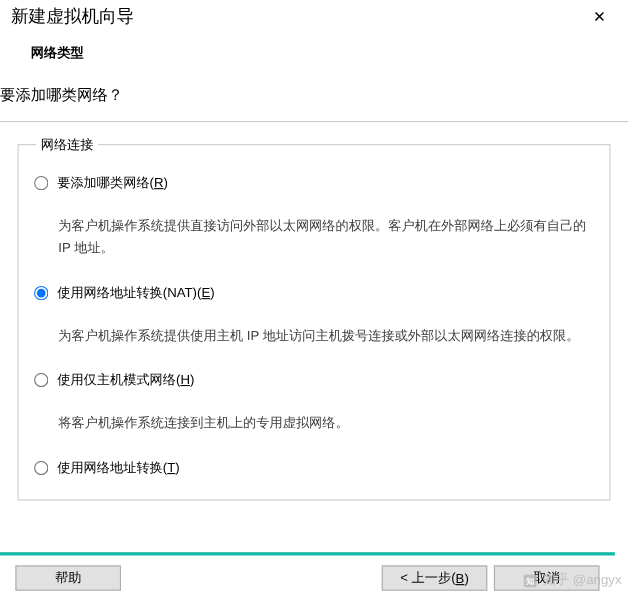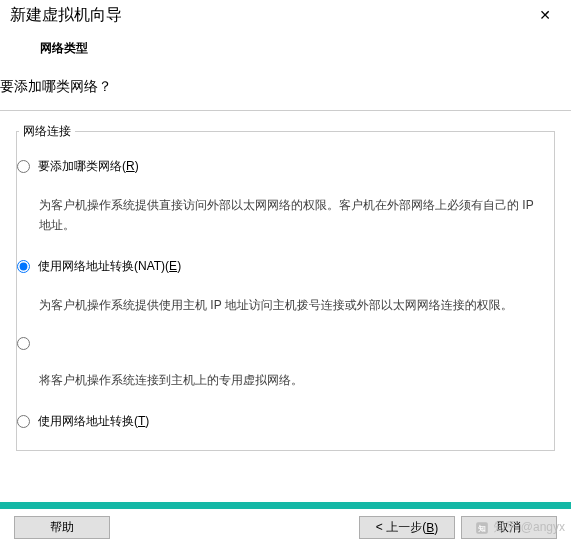--- a/index.html
+++ b/index.html
@@ -37,35 +37,35 @@
       font-family: Arial, sans-serif;
       cursor: default;
     }
     .header {
       padding: 10px 0 14px 0;
       border-bottom: 1px solid #ccc;
     }
     .header .heading {
       font-weight: bold;
       font-size: 12px;
-      padding-left: 40px;
+      padding-left: 28px;
     }
     .header .subheading {
       font-size: 14px;
       margin-top: 21px;
     }
     .body {
       padding: 12px 16px 0 16px;
       height: 400px;
       position: relative;
     }
     fieldset.group {
       border: 1px solid #ccc;
       margin: 0;
-      padding: 18px 14px 14px 0;
+      padding: 18px 14px 14px 14px;
       position: relative;
     }
     fieldset.group legend {
       font-size: 12px;
       padding: 0 4px;
       margin-left: 2px;
     }
     .option {
       margin-bottom: 22px;
     }
@@ -92,23 +92,23 @@
       font-size: 12px;
       cursor: default;
     }
     .mn {
       text-decoration: underline;
     }
     .footer {
       position: absolute;
       bottom: 0;
       left: 0;
-      right: 0;
+      right: 12px;
       height: 44px;
-      border-top: 7px solid #14b8a6;
+      border-top: 3px solid #14b8a6;
       display: flex;
       align-items: center;
       padding: 0 14px;
       background: #fff;
     }
     .footer .spacer {
       flex: 1;
     }
     .btn {
       height: 23px;
@@ -178,20 +178,21 @@
       <div class="option-row">
         <input type="radio" name="net" checked="" style="">
         <label><span>使用网络地址转换(NAT)(</span><span class="mn">E</span><span>)</span></label>
       </div>
       <div class="option-desc">为客户机操作系统提供使用主机 IP 地址访问主机拨号连接或外部以太网网络连接的权限。</div>
     </div>
 
     <div class="option">
       <div class="option-row">
         <input type="radio" name="net" style="">
+        <label><span>使用仅主机模式网络(</span><span class="mn">H</span><span>)</span></label>
       </div>
       <div class="option-desc">将客户机操作系统连接到主机上的专用虚拟网络。</div>
     </div>
 
     <div class="option">
       <div class="option-row">
         <input type="radio" name="net" style="">
         <label><span>使用网络地址转换(</span><span class="mn">T</span><span>)</span></label>
       </div>
     </div>

